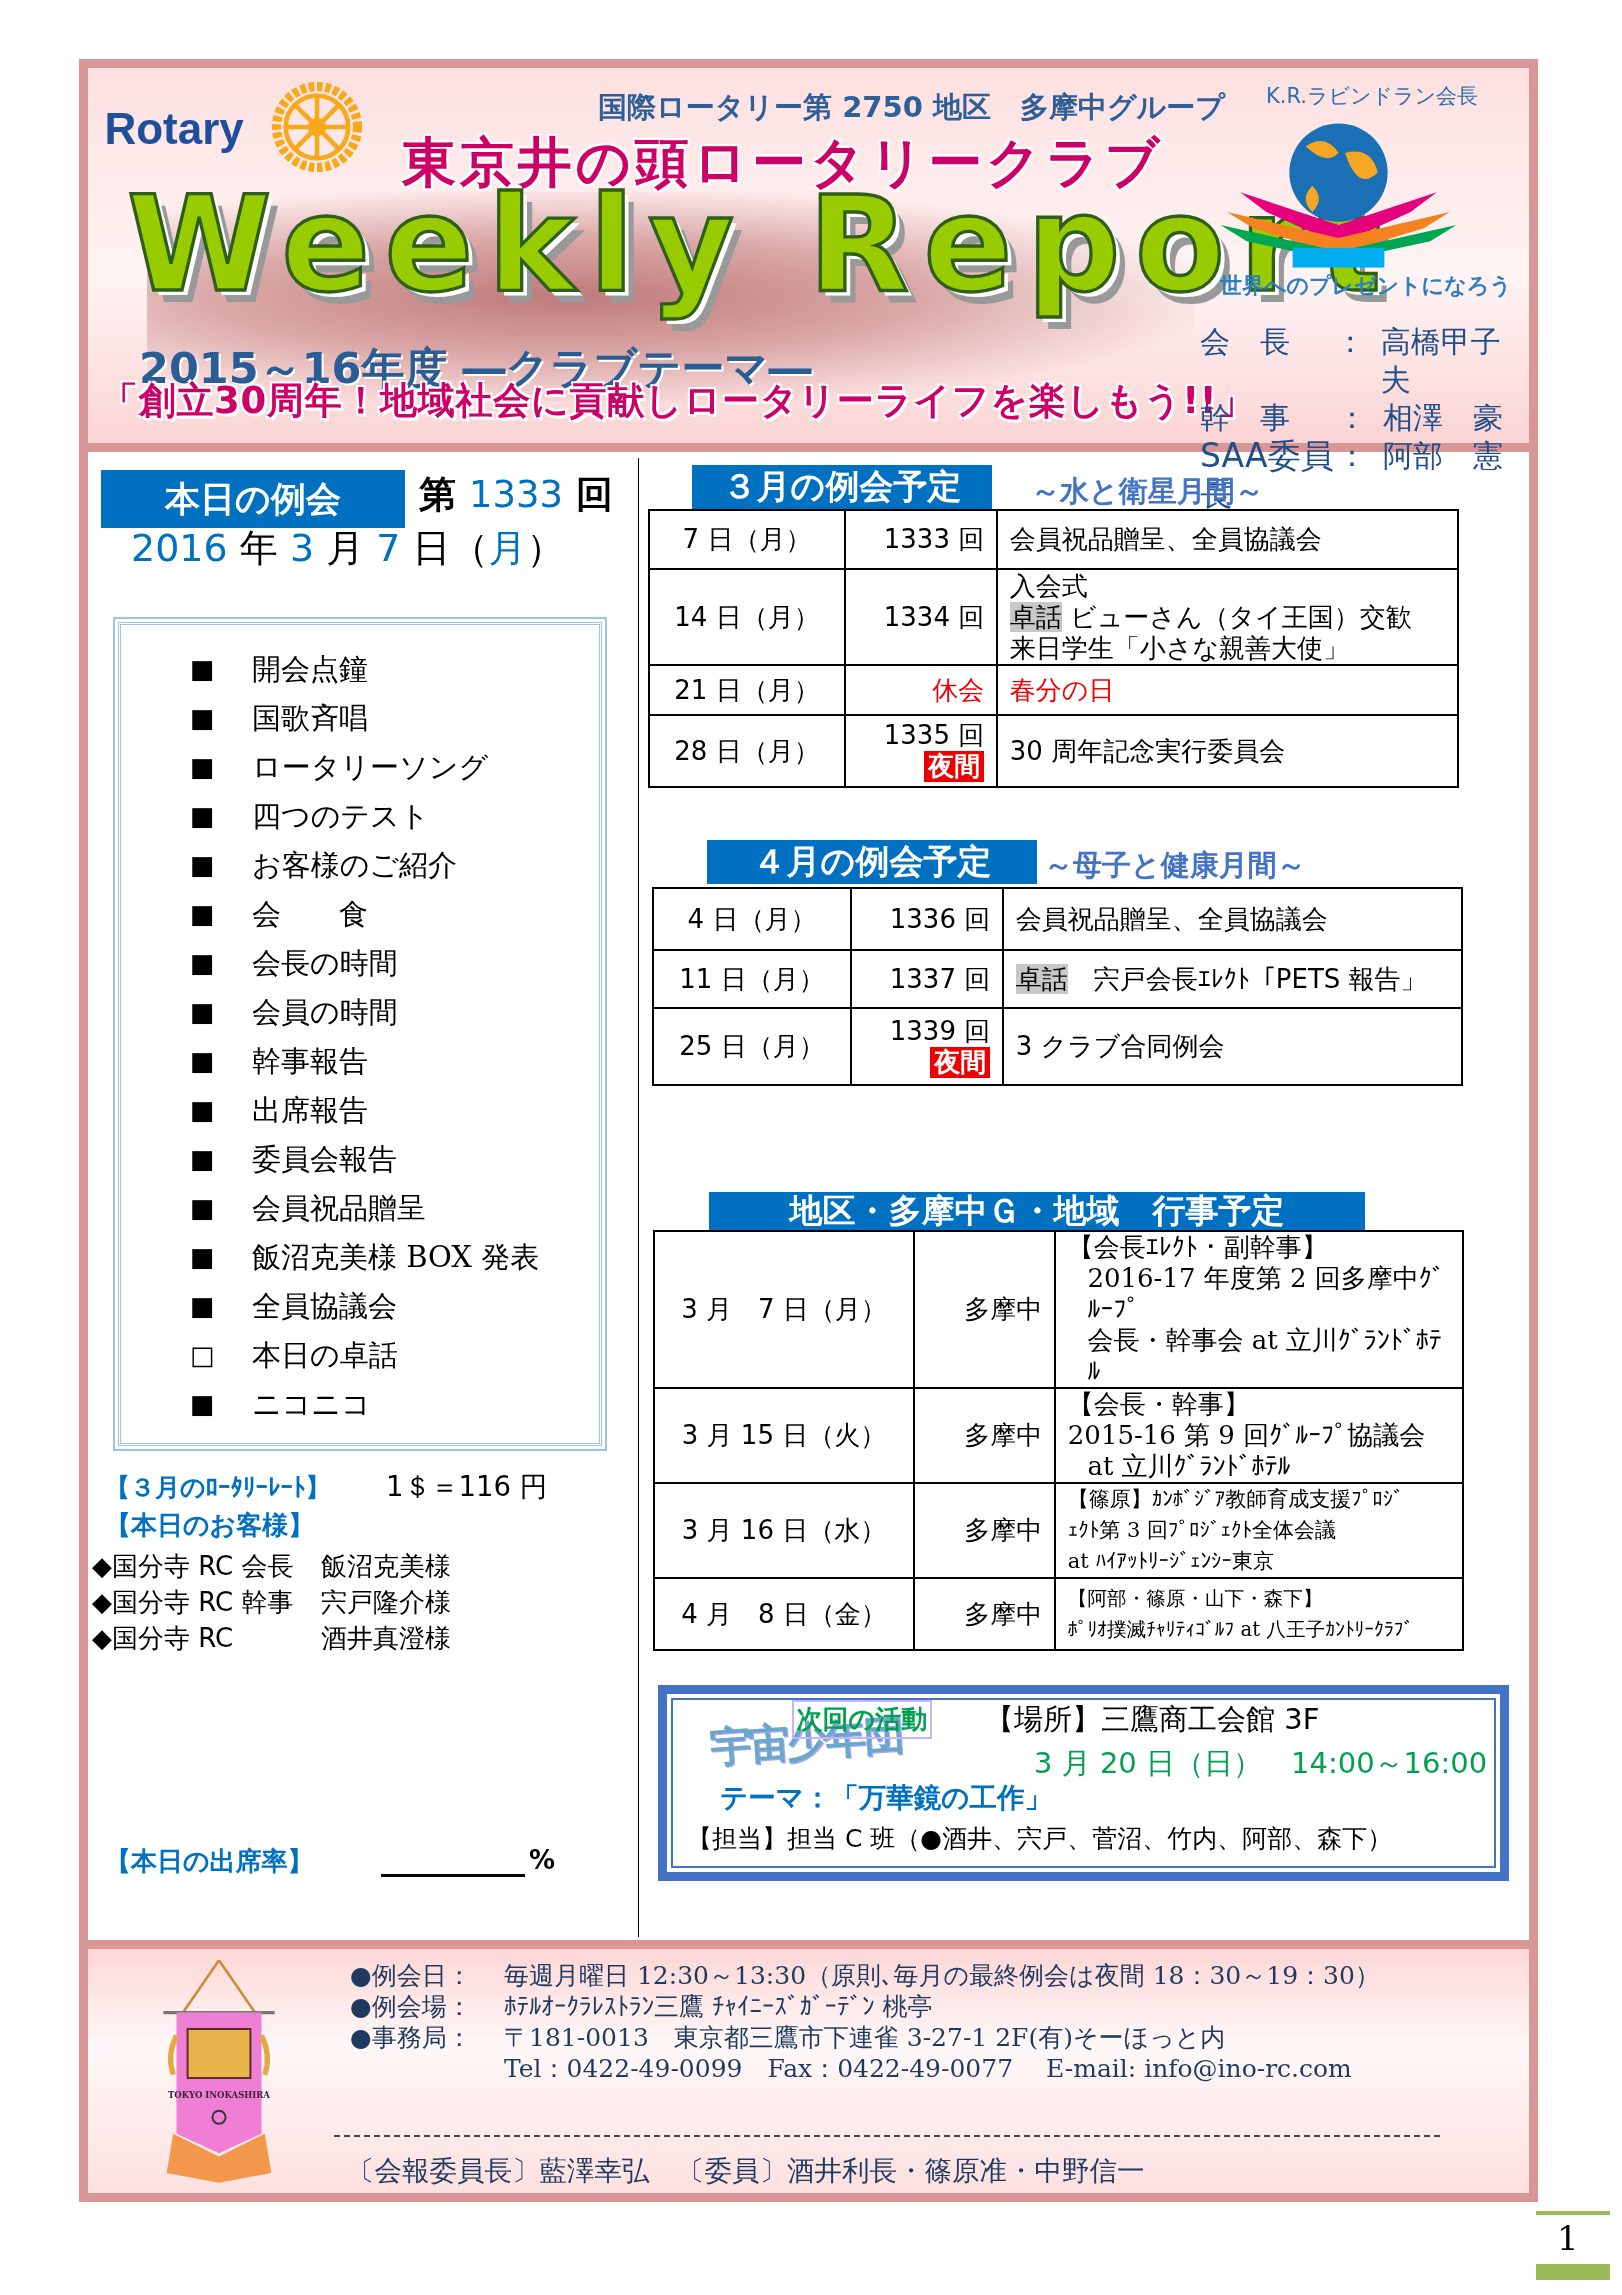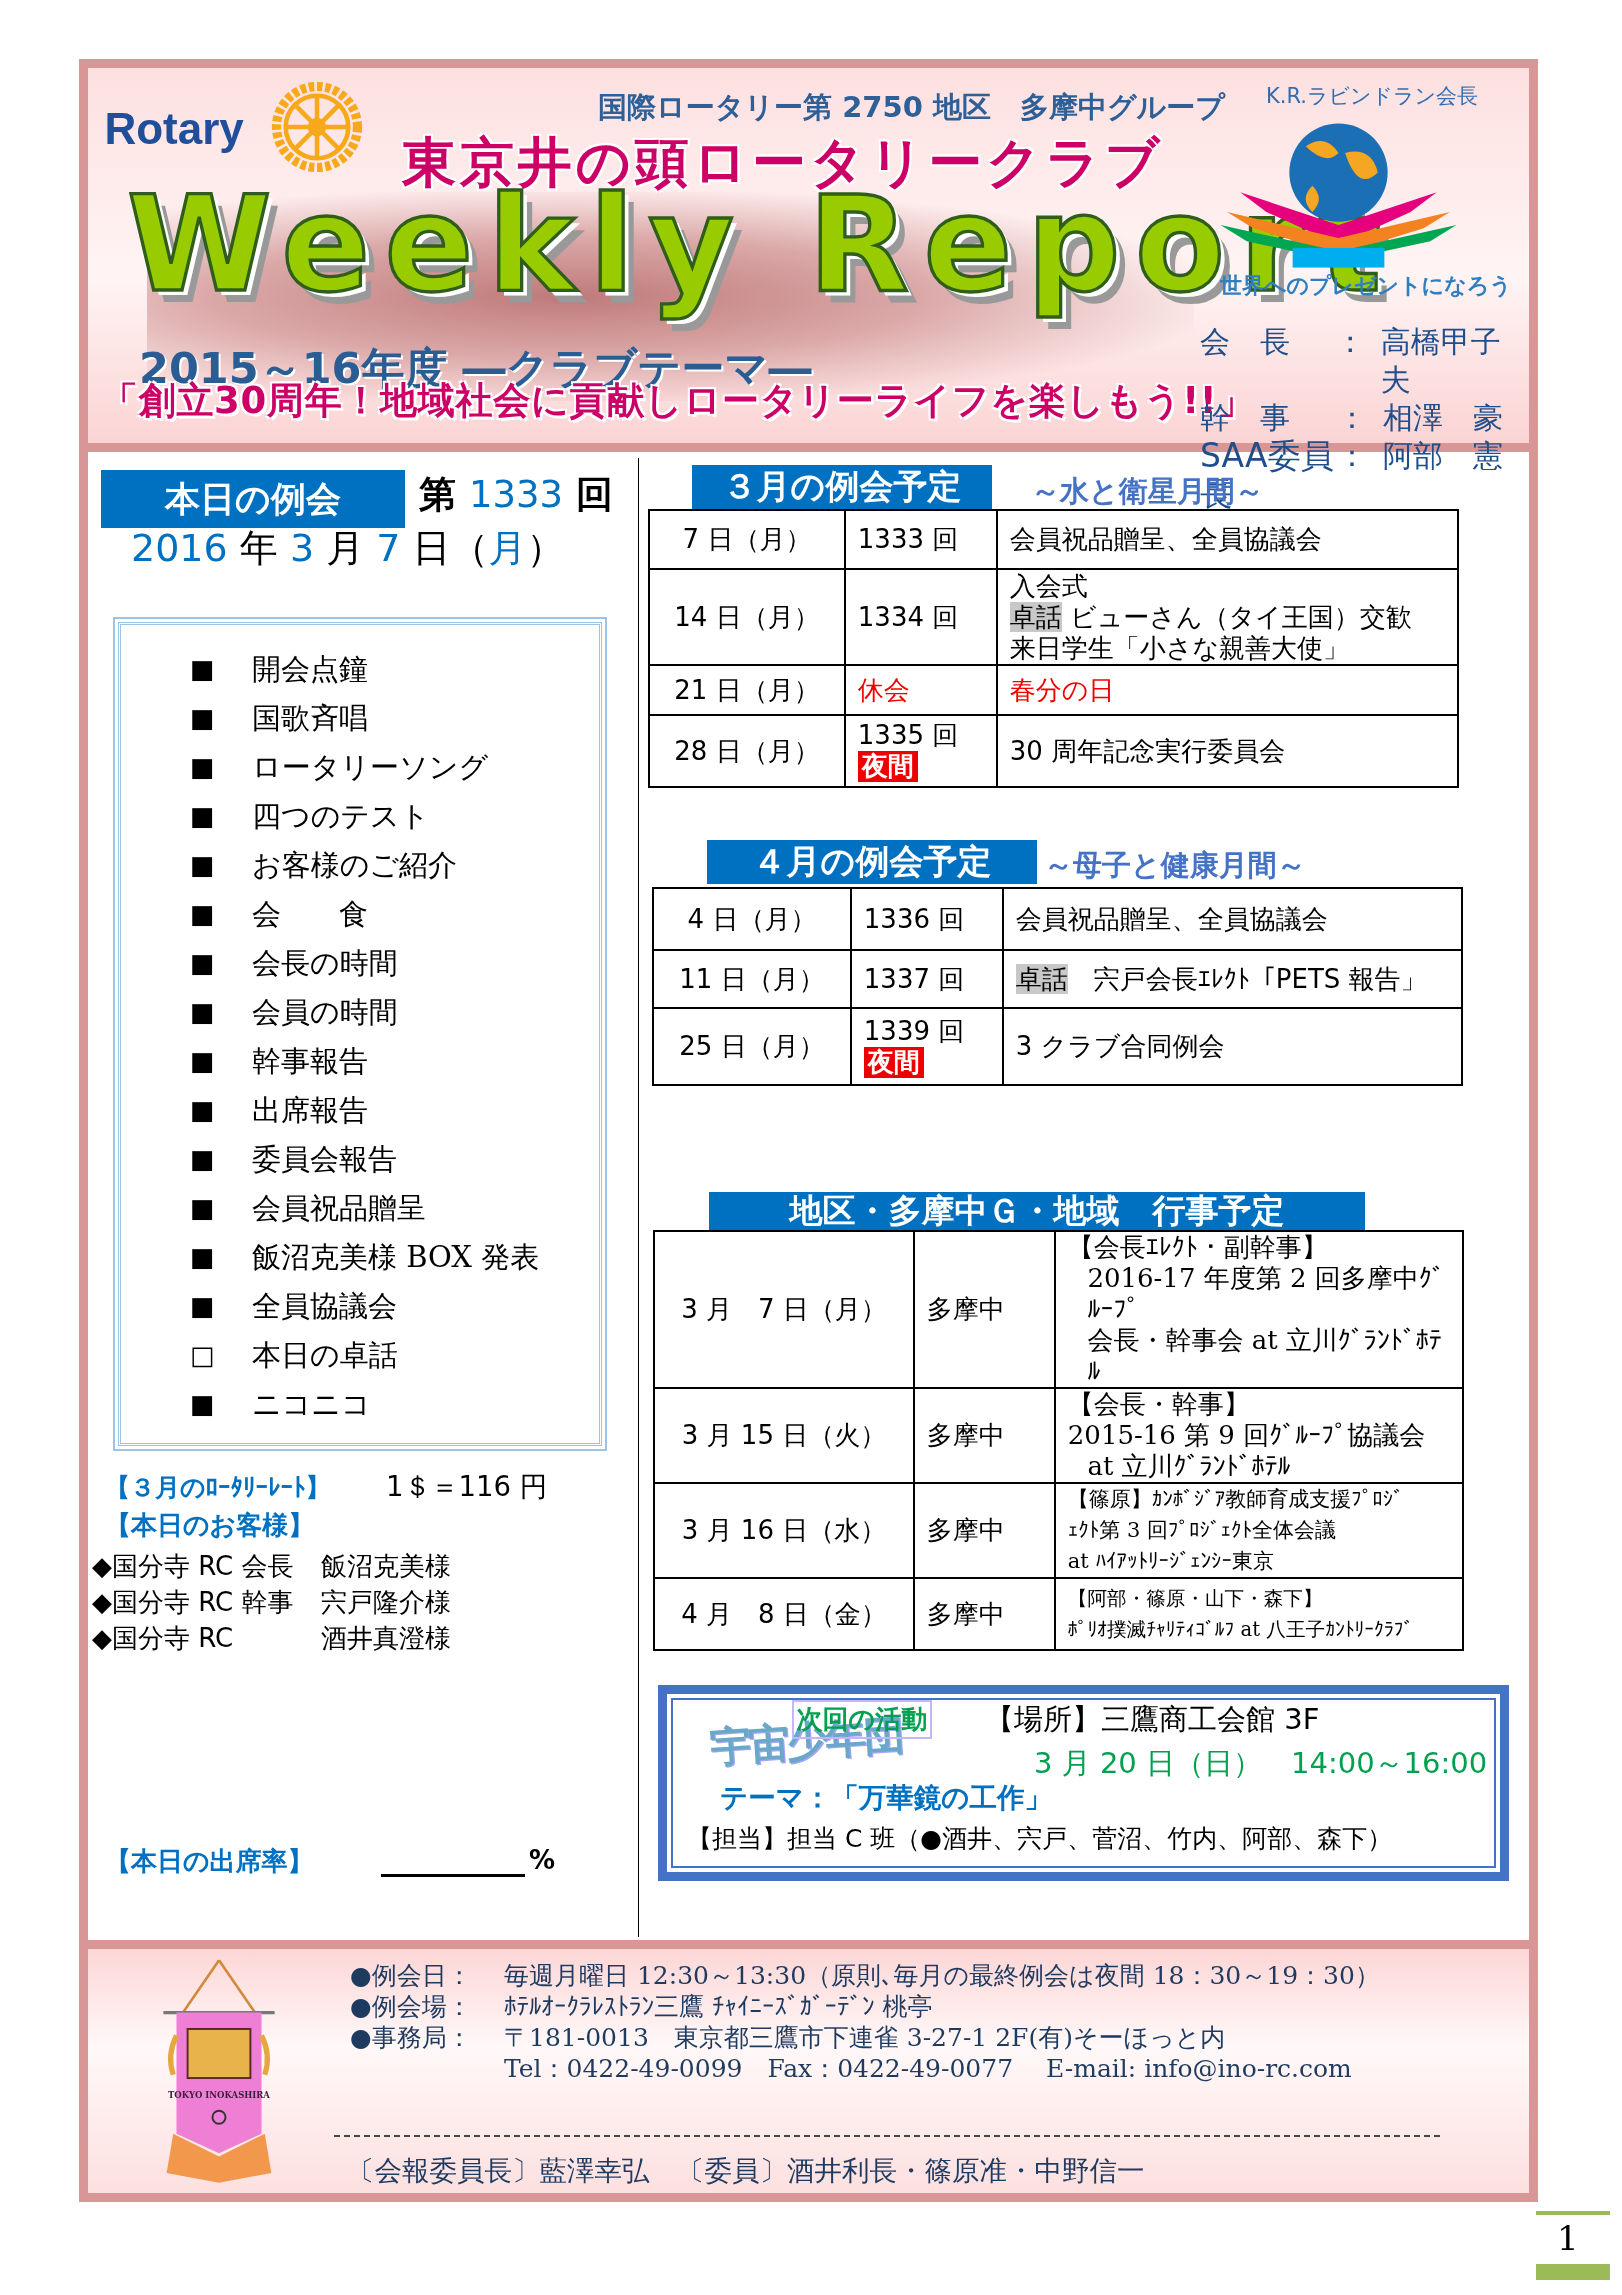--- a/index.html
+++ b/index.html
@@ -44,21 +44,21 @@
   .guests .org{width:229px}
   .attend-label{left:105px;top:1844px;font-weight:bold;font-size:26px;color:#0070c0}
   .attend-line{left:381px;top:1874px;width:144px;height:2.6px;background:#000}
   .attend-pct{left:529px;top:1845px;font-weight:bold;font-size:26px}
   
   .sec-badge{background:#0070c0;color:#fff;font-weight:bold;font-size:34px;display:flex;align-items:center;justify-content:center}
   .sec-sub{font-weight:bold;font-size:29px;color:#4472c4}
   table.sched{border-collapse:collapse;background:#fff}
   table.sched td{border:2px solid #000;font-size:26px;padding:0 11.8px;vertical-align:middle}
   table.sched td.date{text-align:center}
-  table.sched td.no{text-align:left}
+  table.sched td.no{text-align:right}
   .red{color:#e00}
   .night{display:inline-block;background:#e00;color:#fff;font-weight:bold;font-size:26px;padding:0 3.9px;line-height:31px}
   .hl{background:#c8c8c8}
   .lh{line-height:31px}
   .ev-detail{font-family:"DejaVu Serif","Liberation Serif",serif;font-size:23.6px;line-height:31px}
   
   #youth-box{left:658px;top:1685px;width:851px;height:196px;border:9.2px solid #4472c4;outline:2.6px solid #4472c4;outline-offset:-15.7px;background:#fff}
   .youth-logo{left:710px;top:1714px;font-weight:bold;font-size:41px;color:#6aa8c8;letter-spacing:-2.6px;transform:rotate(-4deg);text-shadow:1.3px 1.3px 0 #a4a4ff}
   .next-act{left:792px;top:1700px;font-weight:bold;font-size:26px;color:#00a050;border:2px solid #c4b5fd;padding:0 2.6px}
   .place{left:985px;top:1700px;font-size:29px}

